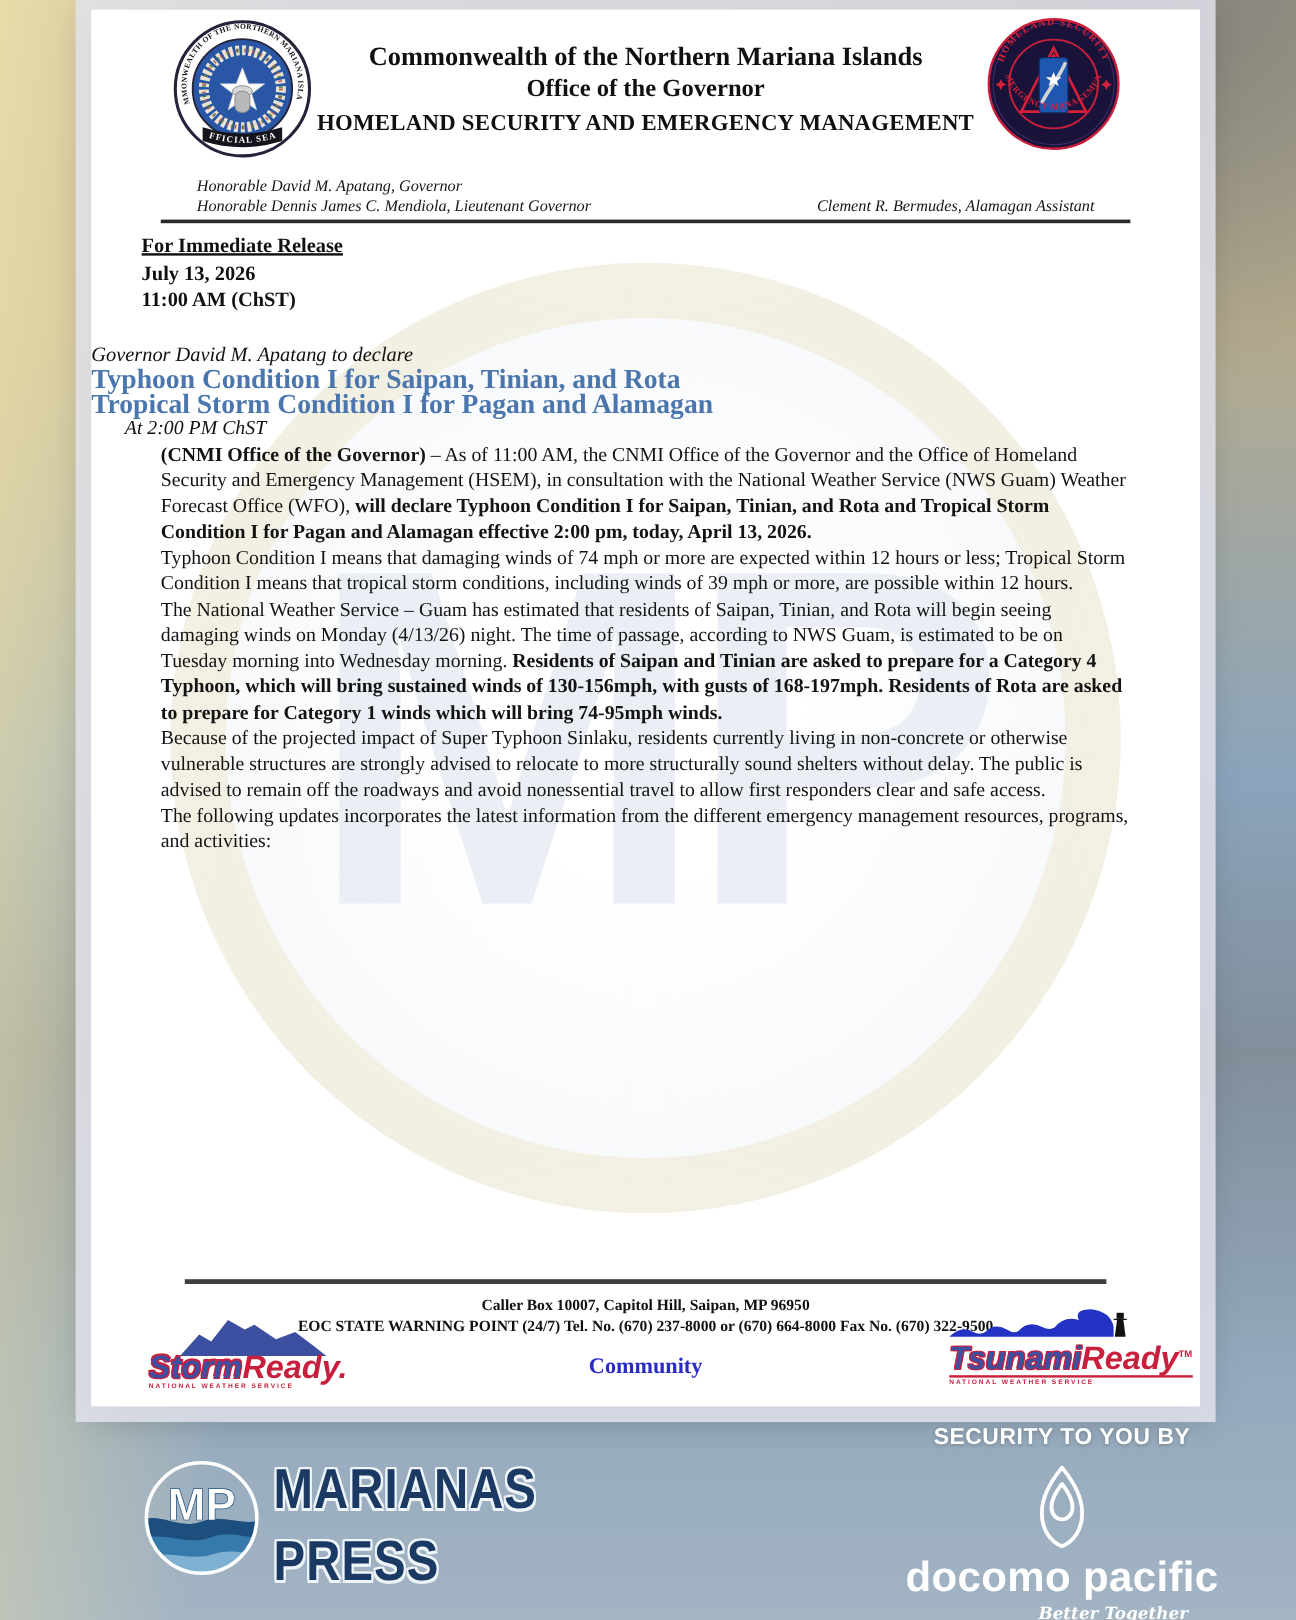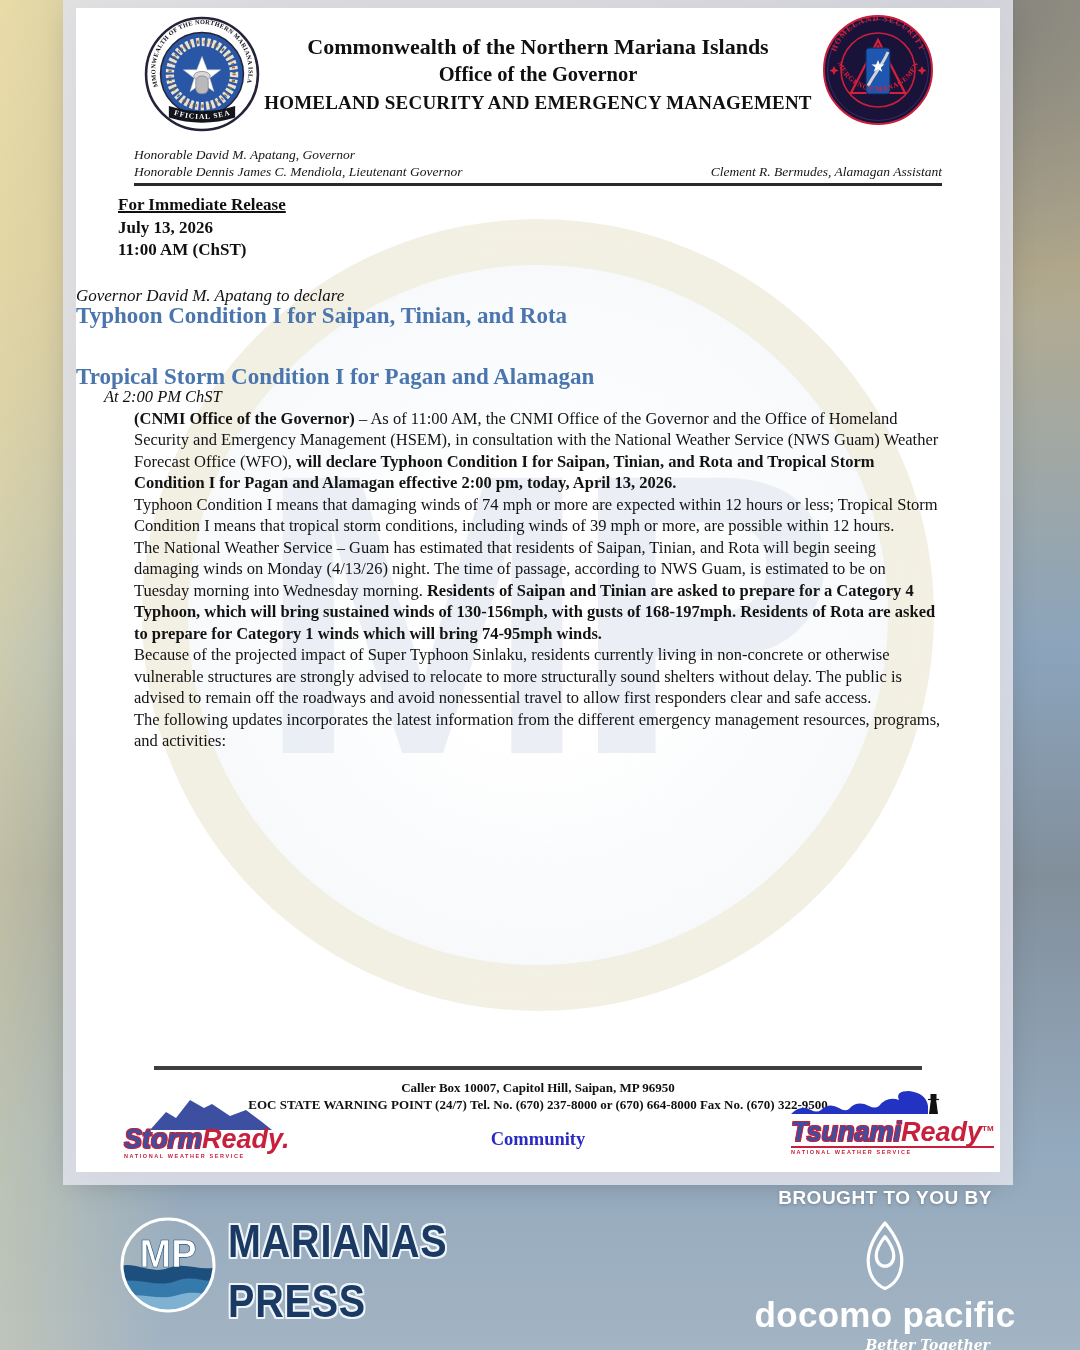--- a/index.html
+++ b/index.html
@@ -29,21 +29,21 @@
   }
   .content{position:relative;z-index:1;height:100%;}
   .seal{position:absolute;}
   .seal-left{left:68px;top:8px;width:116px;height:116px;}
   .seal-right{right:66px;top:6px;width:112px;height:112px;}
   .title-block{text-align:center;padding-top:26px;color:#101010;}
   .t1{font-size:22px;font-weight:bold;}
   .t2{font-size:20.5px;font-weight:bold;margin-top:3px;}
   .t3{font-size:19px;font-weight:bold;margin-top:6px;letter-spacing:0.2px;}
   .officials{display:flex;justify-content:space-between;align-items:flex-end;
-    padding:0 58px;margin-top:32px;font-style:italic;font-size:13.5px;line-height:17px;color:#161616;}
+    padding:0 88px;margin-top:32px;font-style:italic;font-size:13.5px;line-height:17px;color:#161616;}
   .lh-rule{margin:3px 58px 0;border-top:3px solid #2a2a2a;}
   .release{padding:8px 42px 0;font-weight:bold;font-size:17px;line-height:22.5px;color:#101010;}
   .release .u{text-decoration:underline;text-decoration-thickness:2px;}
   .headline{text-align:left;margin-top:24px;line-height:20.5px;color:#101010;}
   .h-intro{font-style:italic;font-size:17px;}
   .h-blue{font-weight:bold;font-size:23px;}
   .h-when{font-style:italic;font-size:16.5px;margin-left:28px;}
   .body-paragraphs{padding:0 58px;font-size:16.5px;line-height:21.5px;color:#131313;}
   .para{}
   .para .b{font-weight:bold;}
@@ -151,21 +151,21 @@
 
     <div class="release">
       <div class="u">For Immediate Release</div>
       <div>July 13, 2026</div>
       <div>11:00 AM (ChST)</div>
     </div>
 
     <div class="headline">
       <div class="h-intro">Governor David M. Apatang to declare</div>
       <div class="h-blue" id="hblue1" style="color: rgb(74, 118, 173);">Typhoon Condition I for Saipan, Tinian, and Rota</div>
-      <div class="h-blue" id="hblue2" style="color: rgb(74, 118, 173); margin-top: 40px;">Tropical Storm Condition I for Pagan and Alamagan</div>
+      <div class="h-blue" id="hblue2" style="color: rgb(74, 118, 173);">Tropical Storm Condition I for Pagan and Alamagan</div>
       <div class="h-when">At 2:00 PM ChST</div>
     </div>
 
     <div class="body-paragraphs">
         <div class="para"><span class="b">(CNMI Office of the Governor)</span><span> – As of 11:00 AM, the CNMI Office of the Governor and the Office of Homeland Security and Emergency Management (HSEM), in consultation with the National Weather Service (NWS Guam) Weather Forecast Office (WFO), </span><span class="b">will declare Typhoon Condition I for Saipan, Tinian, and Rota and Tropical Storm Condition I for Pagan and Alamagan effective 2:00 pm, today, April 13, 2026.</span></div>
         <div class="para"><span>Typhoon Condition I means that damaging winds of 74 mph or more are expected within 12 hours or less; Tropical Storm Condition I means that tropical storm conditions, including winds of 39 mph or more, are possible within 12 hours.</span></div>
         <div class="para"><span>The National Weather Service – Guam has estimated that residents of Saipan, Tinian, and Rota will begin seeing damaging winds on Monday (4/13/26) night. The time of passage, according to NWS Guam, is estimated to be on Tuesday morning into Wednesday morning. </span><span class="b">Residents of Saipan and Tinian are asked to prepare for a Category 4 Typhoon, which will bring sustained winds of 130-156mph, with gusts of 168-197mph. Residents of Rota are asked to prepare for Category 1 winds which will bring 74-95mph winds.</span></div>
         <div class="para"><span>Because of the projected impact of Super Typhoon Sinlaku, residents currently living in non-concrete or otherwise vulnerable structures are strongly advised to relocate to more structurally sound shelters without delay.  The public is advised to remain off the roadways and avoid nonessential travel to allow first responders clear and safe access.</span></div>
         <div class="para"><span>The following updates incorporates the latest information from the different emergency management resources, programs, and activities:</span></div>
       </div>
@@ -218,21 +218,21 @@
       <circle cx="50" cy="50" r="46" fill="none" stroke="#ffffff" stroke-width="3"></circle>
       <text x="50" y="52" text-anchor="middle" font-family="Liberation Sans, sans-serif" font-weight="bold" font-size="38" fill="#ffffff" stroke="#1c4f7e" stroke-width="0.6">MP</text>
     </svg>
   </div>
   <div class="press-name" style="color: rgb(27, 58, 99);">
     <div>MARIANAS</div>
     <div>PRESS</div>
   </div>
 
   <div class="sponsor">
-    <div class="s-brought">BROUGHT TO YOU BY</div>
+    <div class="s-brought">SECURITY TO YOU BY</div>
     <div class="s-logo">
       <svg viewBox="0 0 60 90" width="100%" height="100%">
         <path d="M30,5 C16,22 9,38 9,52 C9,70 18,82 30,87 C42,82 51,70 51,52 C51,38 44,22 30,5 Z" fill="none" stroke="#ffffff" stroke-width="4" stroke-linejoin="round"></path>
         <path d="M30,22 C23,31 19,39 19,46 C19,54 24,59 30,59 C36,59 41,54 41,46 C41,39 37,31 30,22 Z" fill="none" stroke="#ffffff" stroke-width="4" stroke-linejoin="round"></path>
       </svg>
     </div>
     <div class="s-name">docomo pacific</div>
     <div class="s-tagline">Better Together</div>
   </div>
 </div>

